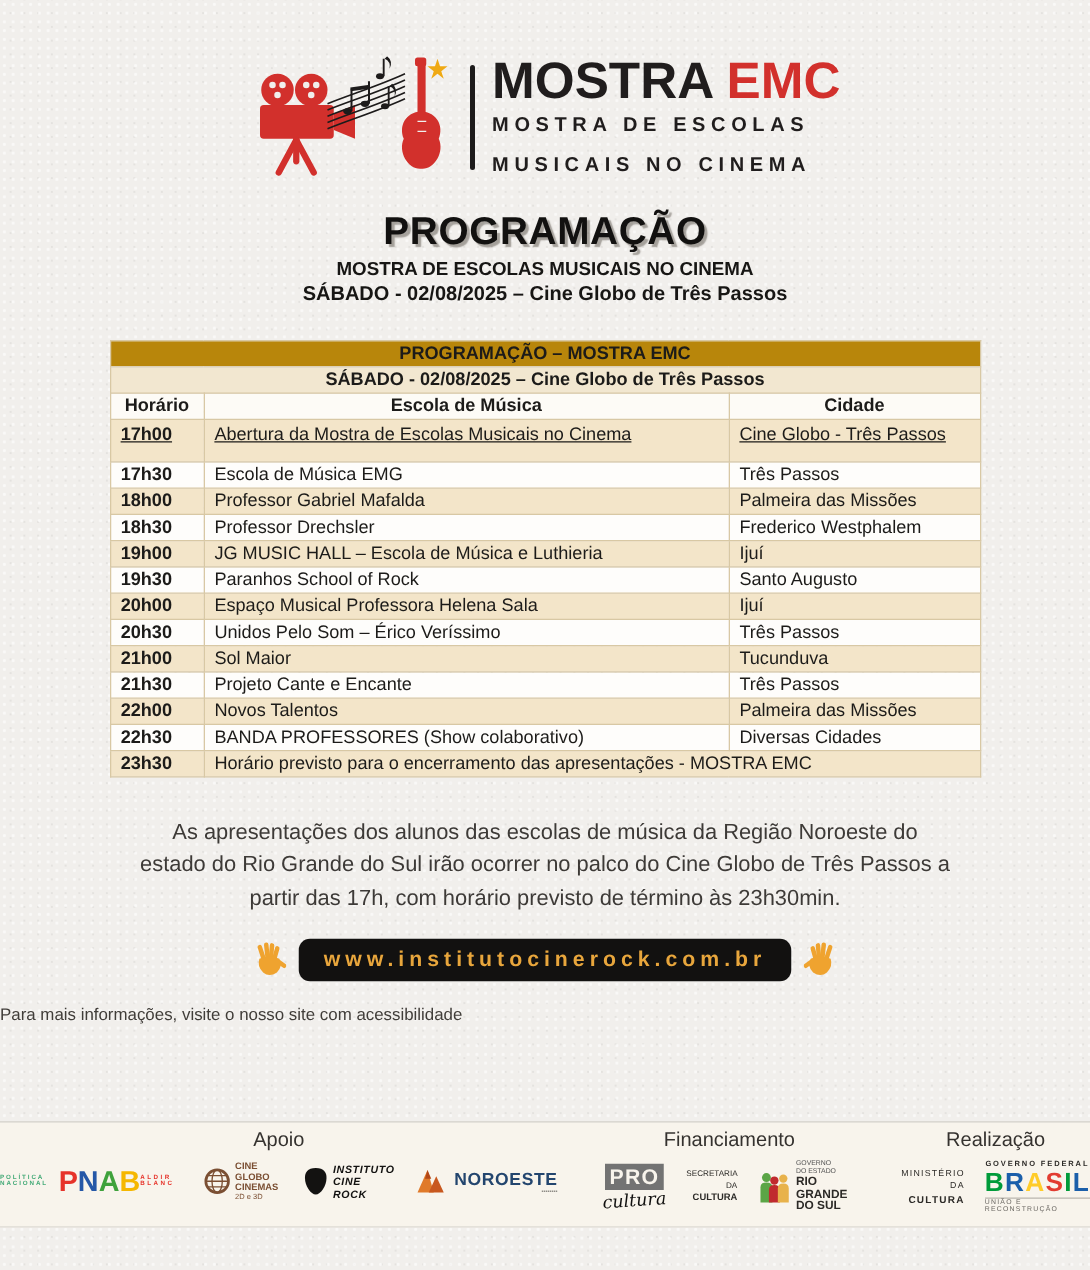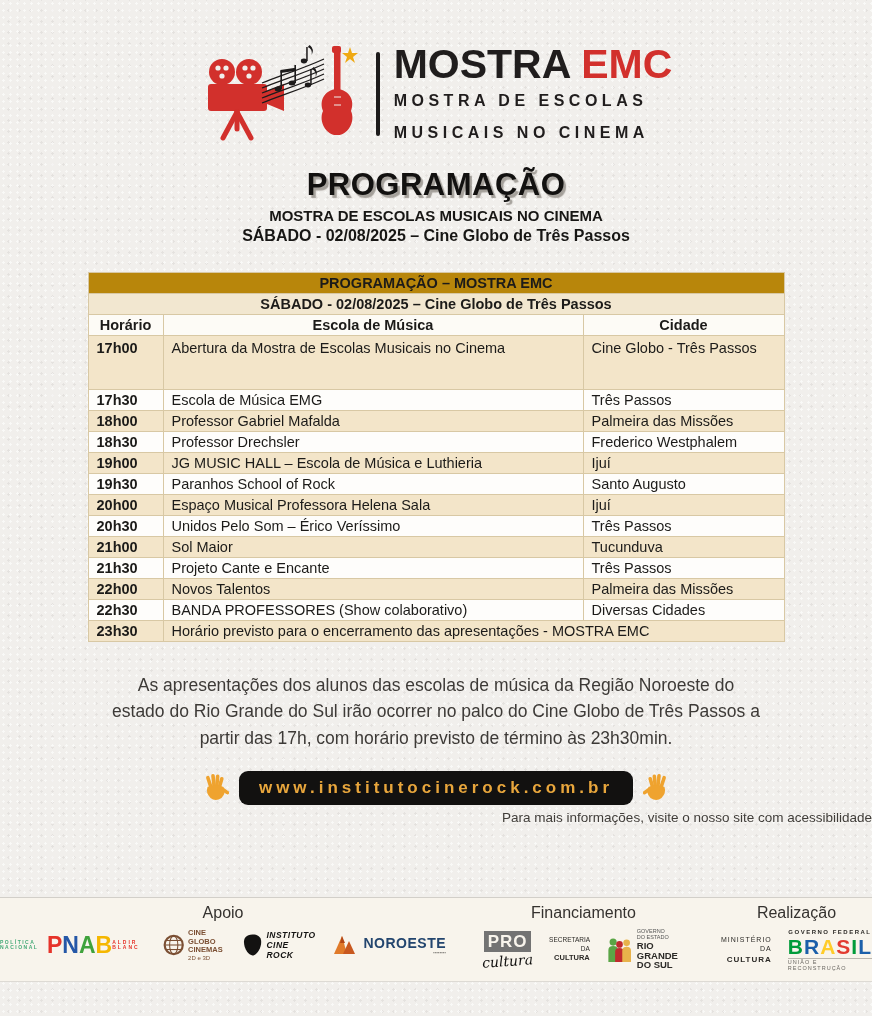--- a/index.html
+++ b/index.html
@@ -34,32 +34,32 @@
 
   
   table.schedule { width:696px; margin:27px auto 0; border-collapse:collapse; table-layout:fixed; }
   table.schedule td { border:1px solid #D8C8A4; font-size:14.5px; padding:2px 8px; color:#1c1b19; overflow:hidden; white-space:nowrap; }
   td.band-gold { background:#B8860B; border:1px solid #7E5E06; text-align:center; font-weight:bold; font-size:15px; padding:15px 4px; color:#141210; }
   td.band-sub { background:#F2E7D0; text-align:center; font-weight:bold; font-size:15px; padding:13px 4px; }
   td.colhead { background:#FDFBF6; font-weight:bold; text-align:center; font-size:14.5px; padding:4px 2px; }
   tr.shaded td { background:#F3E5C9; }
   tr.plain td { background:#FEFDFB; }
   td.time { font-weight:bold; padding-left:10px; }
-  tr.tall td { height:54px; vertical-align:top; padding-top:4px; }
+  tr.tall td { height:34px; vertical-align:top; padding-top:4px;text-decoration:underline; }
 
   
   .note { width:650px; margin:30px auto 0; text-align:center; font-size:17.5px; line-height:1.5; color:#3d3a37; }
 
   
   .site-row { margin-top:20px; display:flex; justify-content:center; align-items:center; gap:10px; }
   .site-pill { background:#121110; border-radius:9px; padding:7px 20px; }
   .site-url { color:#E8A63C; font-weight:bold; font-size:17px; letter-spacing:4px; white-space:nowrap; }
   .hand { width:27px; height:30px; }
   .hand.right { transform:scaleX(-1); }
-  .site-caption { text-align:right; margin-top:5px; font-size:13.5px; color:#403d39; }
+  .site-caption { text-align:left; margin-top:19px; font-size:13.5px; color:#403d39; }
 
   
   .footer { position:absolute; left:0; top:897px; width:872px; height:85px;
     background:#F8F4EC; border-top:1px solid #D2CFC9; border-bottom:1px solid #DDDAD4;
     display:flex; justify-content:center; align-items:flex-start; gap:36px; padding-top:6px; }
   .f-section { display:flex; flex-direction:column; align-items:center; }
   .f-label { font-size:16px; color:#35322f; margin-bottom:7px; }
   .f-logos { display:flex; align-items:center; gap:16px; }
 
   .pnab { display:flex; flex-direction:row; align-items:center; line-height:1; }

